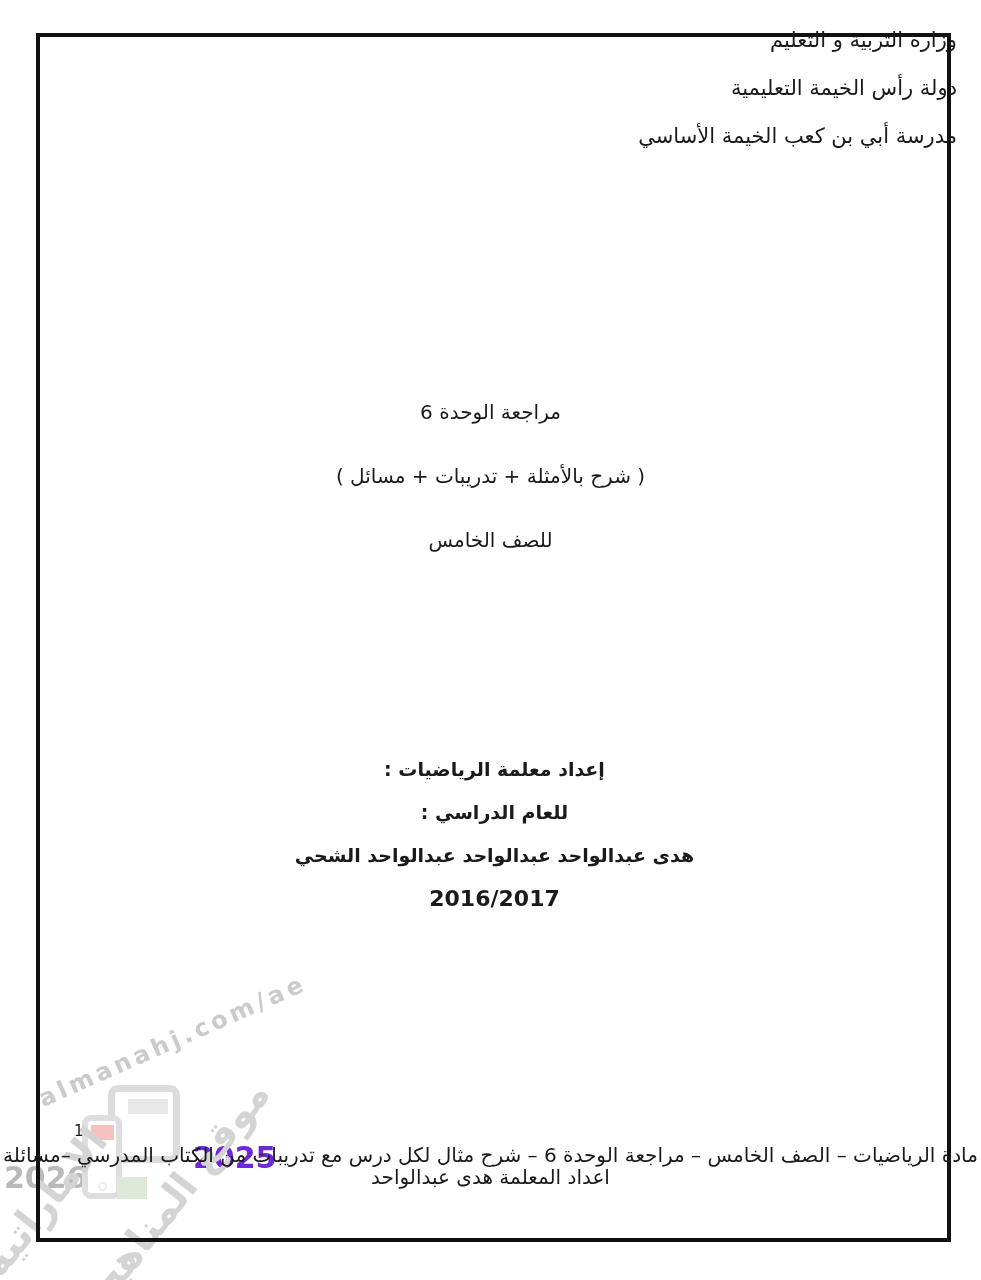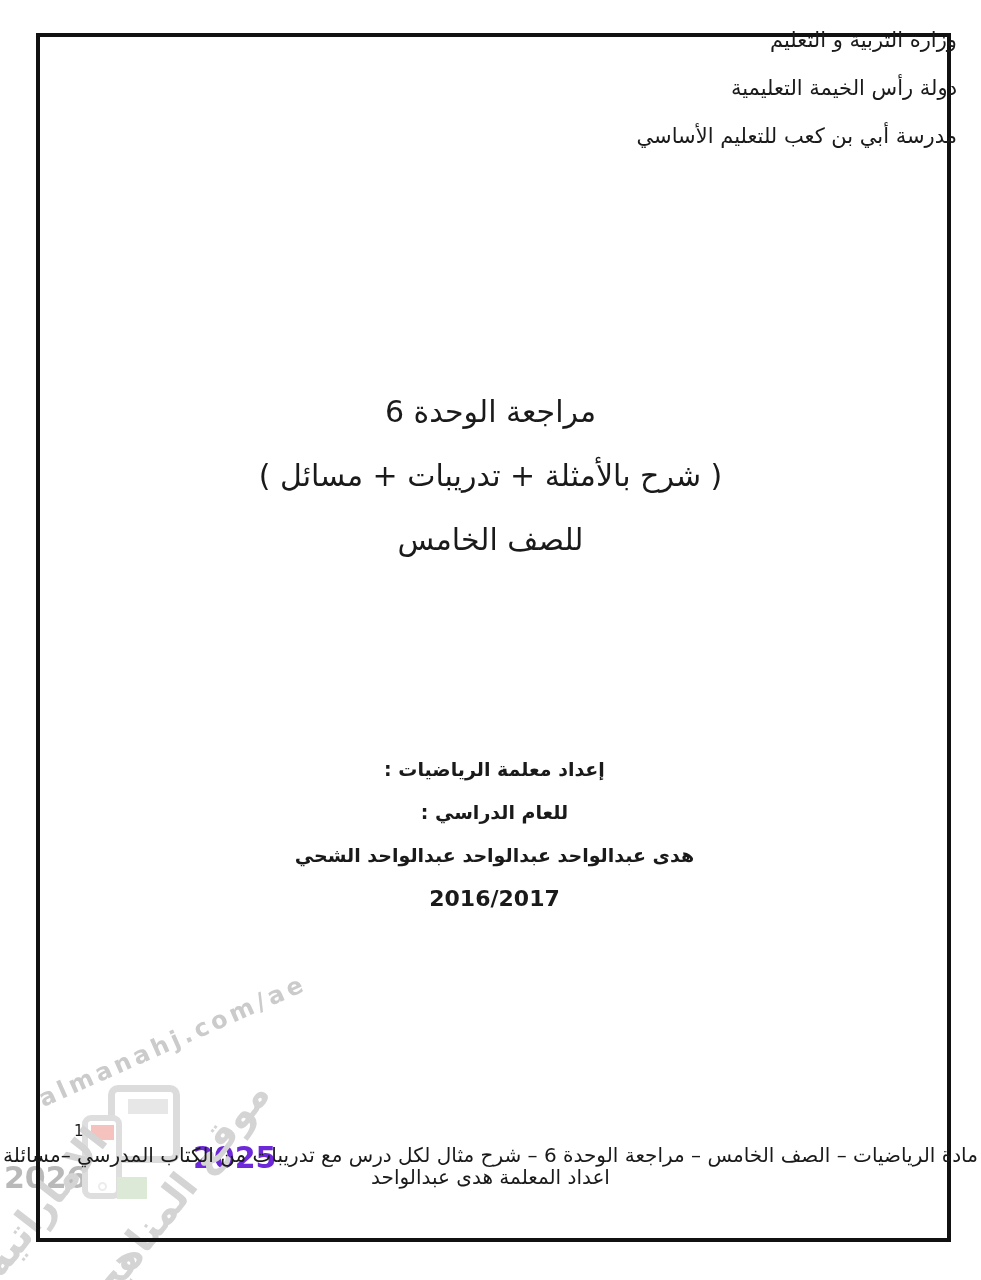--- a/index.html
+++ b/index.html
@@ -59,21 +59,21 @@
   .header-block {
     position: absolute; top: 16px; right: 24px;
     direction: rtl; text-align: right;
     font-size: 21px; line-height: 48px;
     white-space: nowrap;
   }
 
   .title-block {
     position: absolute; top: 380px; left: 0; width: 100%;
     direction: rtl; text-align: center;
-    font-size: 30px; line-height: 64px;
+    font-size: 20px; line-height: 64px;
     white-space: nowrap;
   }
 
   .author-block {
     position: absolute; top: 748px; left: 4px; width: 100%;
     direction: rtl; text-align: center;
     font-size: 19px; font-weight: bold; line-height: 43px;
     white-space: nowrap;
   }
   .author-block .year-value { font-size: 22px; direction: ltr; }
@@ -112,21 +112,21 @@
   <div class="wm-ar wm-ar-2">الاماراتية</div>
 </div>
 
 <div class="page-frame"></div>
 
 <div class="content">
 
   <div class="header-block">
     <div>وزارة التربية و التعليم</div>
     <div>دولة رأس الخيمة التعليمية</div>
-    <div>مدرسة أبي بن كعب للتعليم الأساسي</div>
+    <div>مدرسة أبي بن كعب الخيمة الأساسي</div>
   </div>
 
   <div class="title-block">
     <div>مراجعة الوحدة 6</div>
     <div>( شرح بالأمثلة  +  تدريبات  +  مسائل )</div>
     <div>للصف الخامس</div>
   </div>
 
   <div class="author-block">
     <div>إعداد معلمة الرياضيات :</div>

